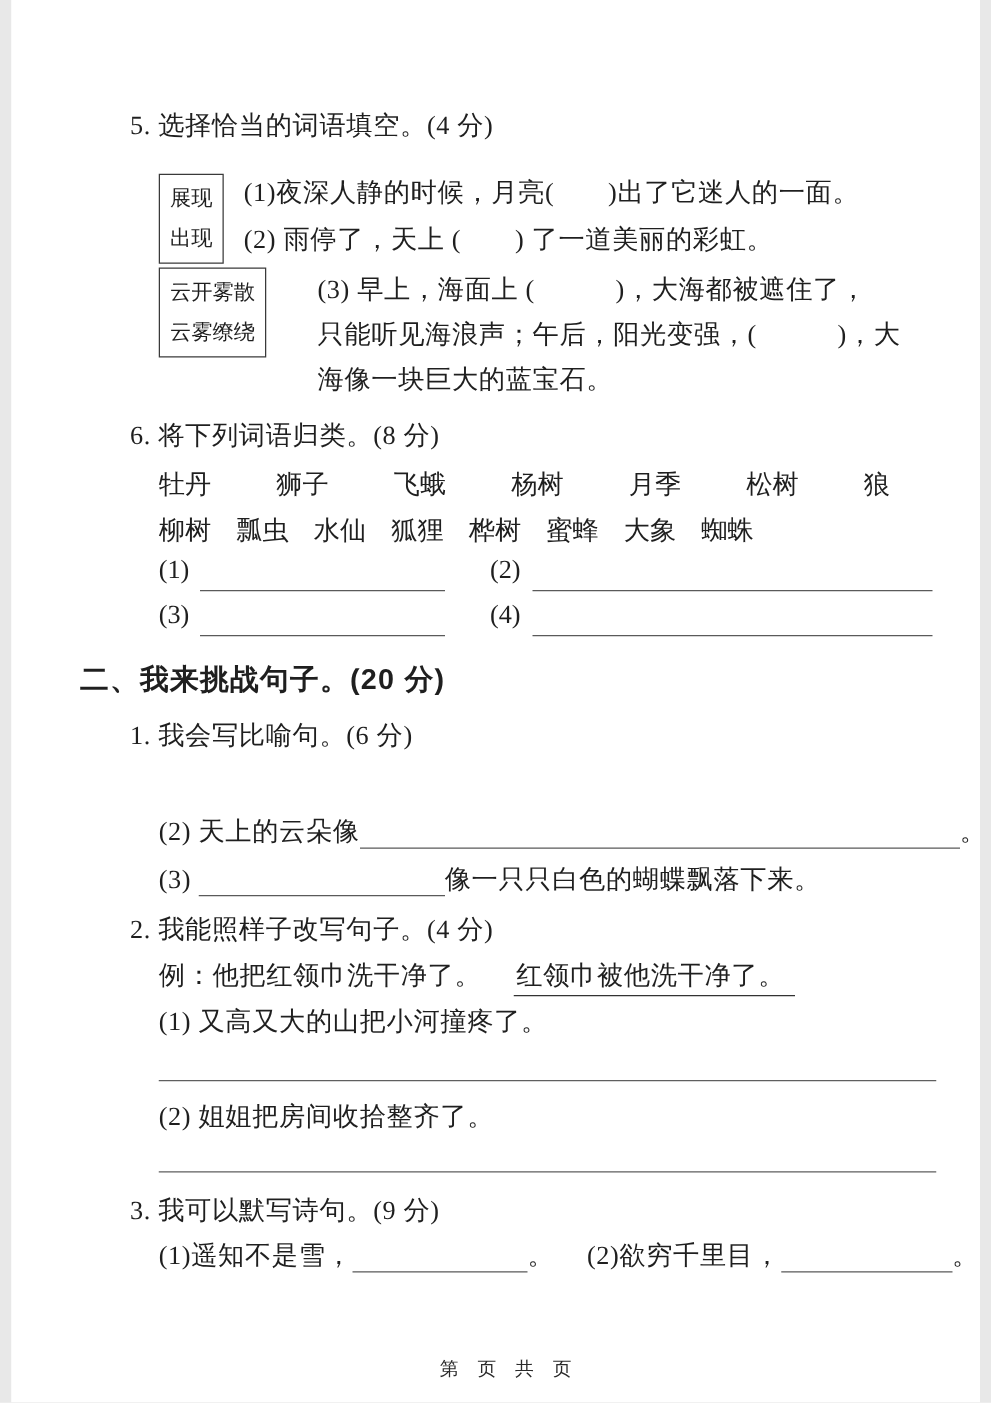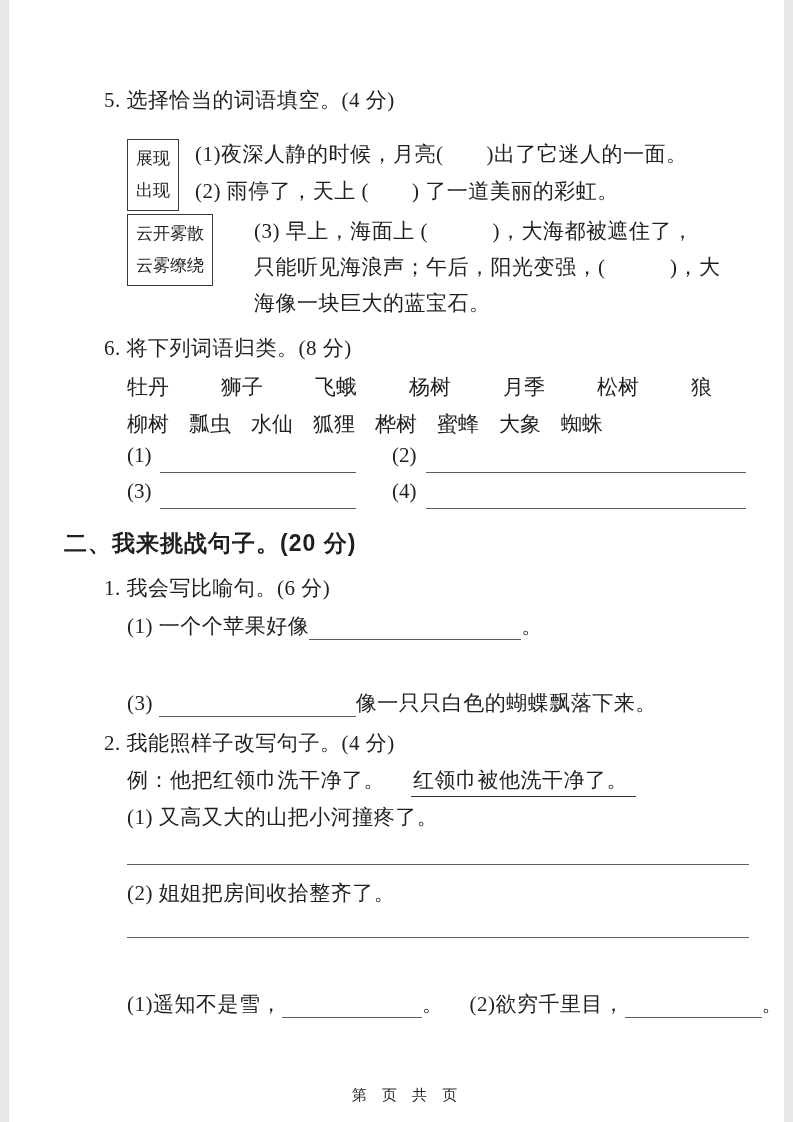--- a/index.html
+++ b/index.html
@@ -154,33 +154,34 @@
     <span class="lbl lbl1">(3)</span>
     <span class="ln ln1"></span>
     <span class="lbl lbl2">(4)</span>
     <span class="ln ln2"></span>
   </div>
 
   <div class="abs s2-title">二、我来挑战句子。(20 分)</div>
 
   <div class="abs q-title s2q1-title">1. 我会写比喻句。(6 分)</div>
 
-  <div class="abs body-text s2q1-i1"><span>(1) 一个个苹果好像</span><span class="blank w212"></span><span>。</span></div>
 
+  <div class="abs body-text s2q1-i2"><span>(2) 天上的云朵像</span><span class="blank w493"></span><span>。</span></div>
 
   <div class="abs body-text s2q1-i3"><span>(3) </span><span class="blank w197"></span><span>像一只只白色的蝴蝶飘落下来。</span></div>
 
   <div class="abs q-title s2q2-title">2. 我能照样子改写句子。(4 分)</div>
 
   <div class="abs body-text s2q2-ex"><span>例：他把红领巾洗干净了。</span><span class="underlined">红领巾被他洗干净了。</span></div>
 
   <div class="abs body-text s2q2-i1">(1) 又高又大的山把小河撞疼了。</div>
   <div class="answer-rule rule1"></div>
 
   <div class="abs body-text s2q2-i2">(2) 姐姐把房间收拾整齐了。</div>
   <div class="answer-rule rule2"></div>
 
+  <div class="abs q-title s2q3-title">3. 我可以默写诗句。(9 分)</div>
 
   <div class="abs body-text s2q3-line"><span>(1)遥知不是雪，</span><span class="blank w140"></span><span>。</span><span class="q3-gap"></span><span>(2)欲穷千里目，</span><span class="blank w137"></span><span>。</span></div>
 
   <div class="abs footer">第 页 共 页</div>
 
 </div>
 
 </body></html>

